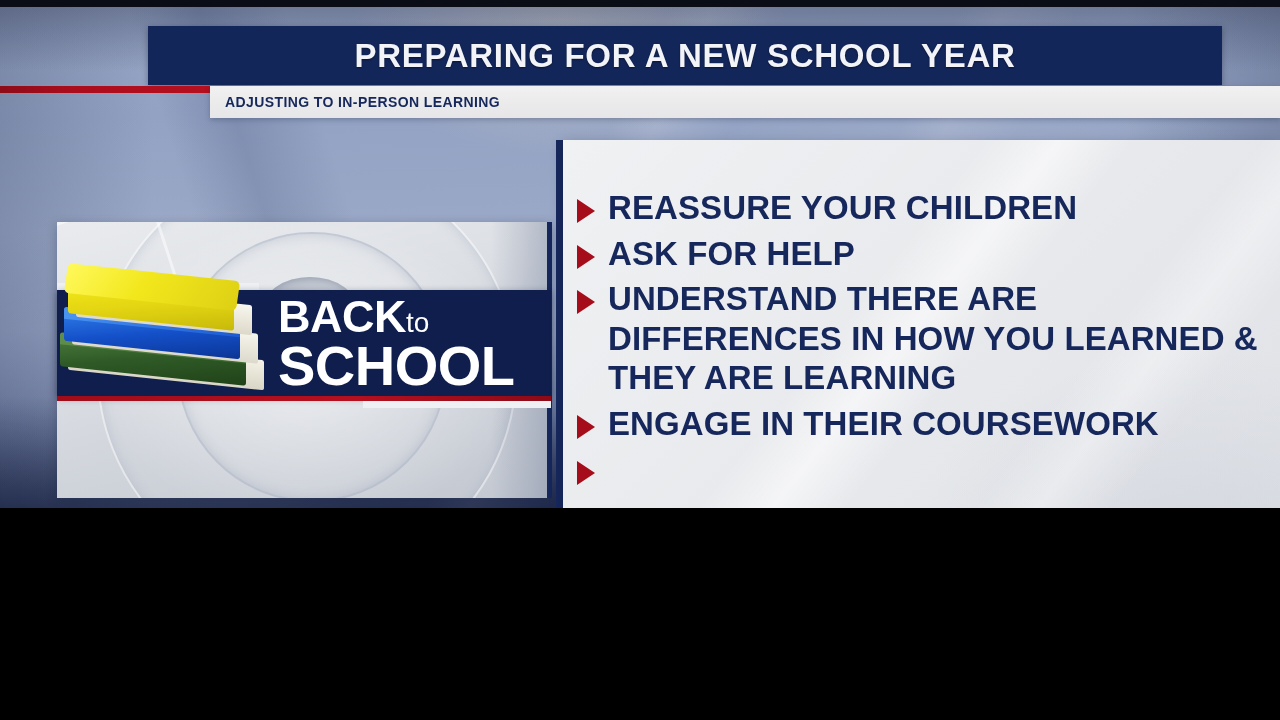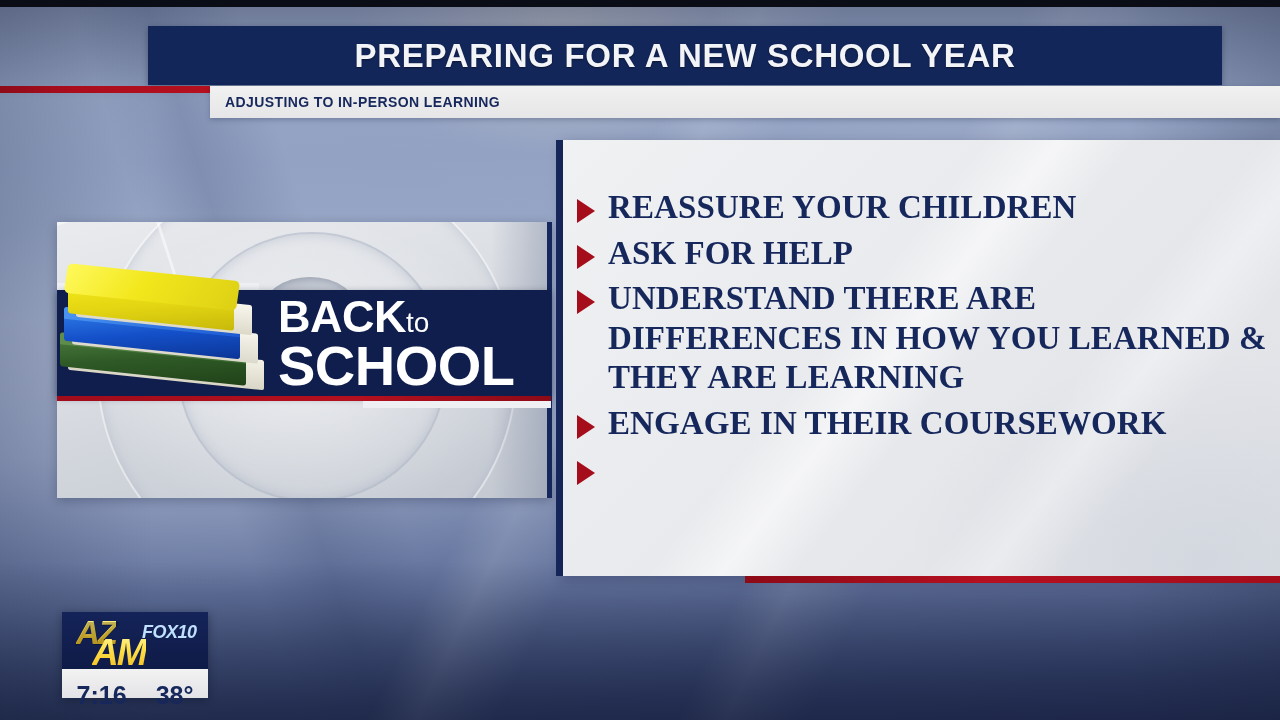--- a/index.html
+++ b/index.html
@@ -6,21 +6,21 @@
   html,body { width:1280px; height:720px; overflow:hidden; background:#000; }
 
   body {
     font-family:"Liberation Sans", sans-serif;
     position:relative;
   }
 
   
   #broadcast-frame {
     position:absolute; inset:0;
-    width:1280px; height:720px;
+    width:1280px; height:508px;
     overflow:hidden;
     background:#0369a1;
   }
   .bg-layer { position:absolute; inset:0; }
 
   .bg-base {
     background:
       linear-gradient(178deg,
         #99a7c6 0%,
         #93a2c3 22%,
@@ -239,21 +239,21 @@
     position:absolute; left:556px; top:140px; width:7px; height:436px;
     background:#16275c;
   }
   #content-red-rule {
     position:absolute; left:745px; top:576px; width:535px; height:7px;
     background:linear-gradient(90deg,#8d0a17 0%,#b5101f 45%,#a50d1b 100%);
   }
 
   #bullet-list {
     position:absolute; left:14px; top:48px; right:10px;
-    display:flex; flex-direction:column; gap:6px;font-family:Liberation Serif, serif;
+    display:flex; flex-direction:column; gap:6px;
   }
   .bullet-row { display:flex; align-items:flex-start; gap:13px; }
   .bullet-marker {
     flex:0 0 auto;
     margin-top:11px;
     width:0; height:0;
     border-left:18px solid #a50d1b;
     border-top:12px solid transparent;
     border-bottom:12px solid transparent;
   }

